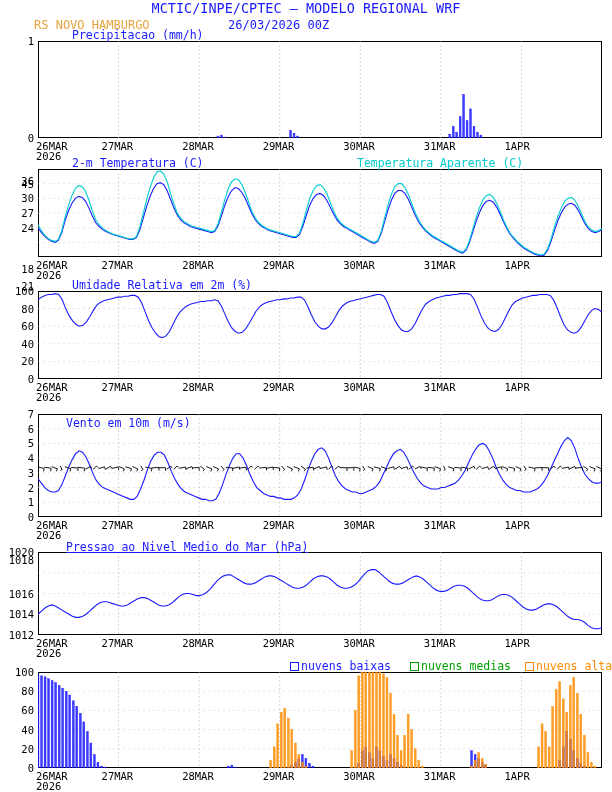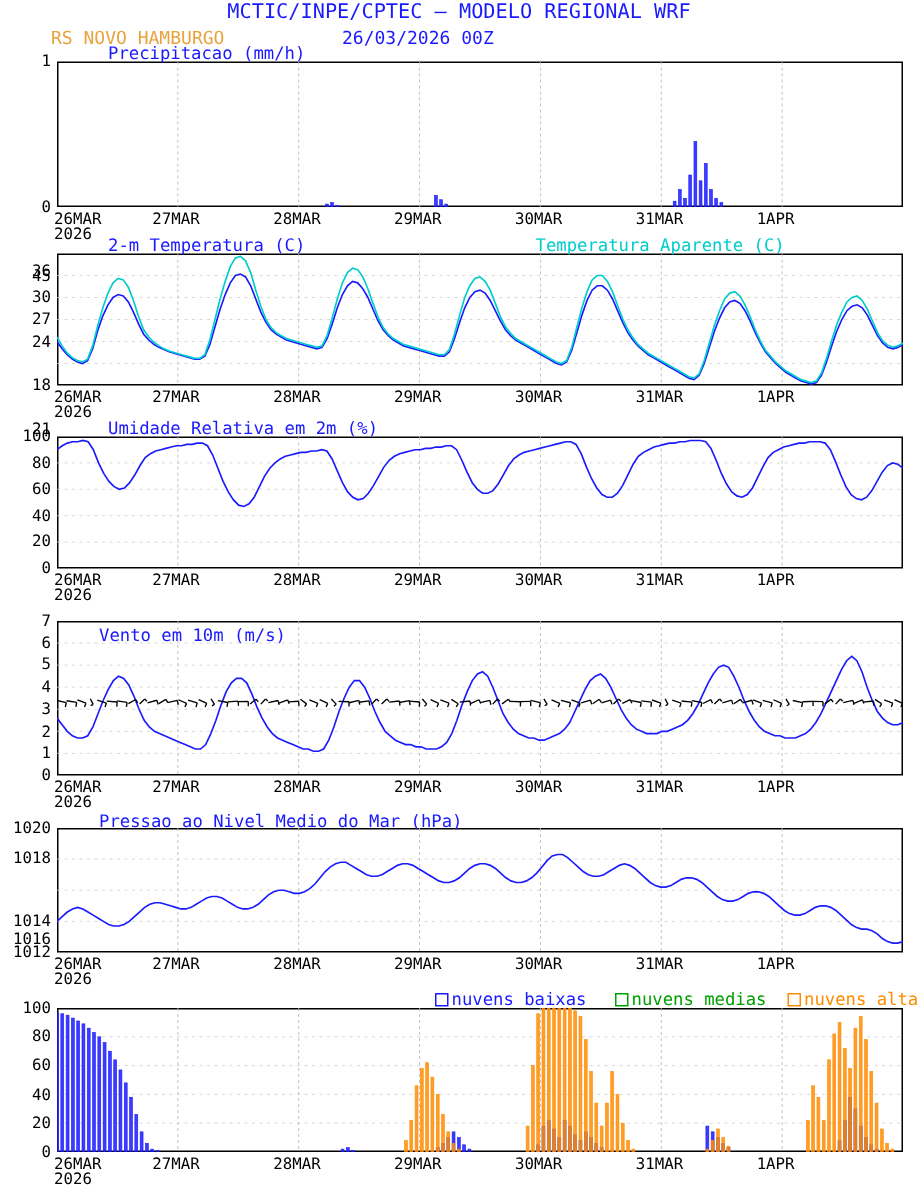--- a/index.html
+++ b/index.html
@@ -89,21 +89,21 @@
         <line x1="0" x2="564" y1="44" y2="44" stroke="#cccccc" stroke-width="0.5" stroke-dasharray="2,3"></line>
         <line x1="0" x2="564" y1="29.333333333333336" y2="29.333333333333336" stroke="#cccccc" stroke-width="0.5" stroke-dasharray="2,3"></line>
         <line x1="0" x2="564" y1="14.666666666666657" y2="14.666666666666657" stroke="#cccccc" stroke-width="0.5" stroke-dasharray="2,3"></line>
         <path d="M0.00 58.67 L3.40 63.56 L6.80 67.47 L10.19 70.40 L13.59 72.36 L16.99 73.33 L20.39 71.38 L23.78 63.56 L27.18 51.33 L30.58 41.56 L33.98 34.22 L37.37 29.33 L40.77 27.38 L44.17 28.36 L47.57 32.27 L50.96 39.11 L54.36 46.93 L57.76 53.78 L61.16 57.69 L64.55 60.62 L67.95 62.58 L71.35 64.04 L74.75 65.51 L78.14 66.49 L81.54 67.47 L84.94 68.44 L88.34 69.42 L91.73 70.40 L95.13 70.40 L98.53 68.44 L101.93 60.62 L105.33 48.89 L108.72 37.16 L112.12 27.38 L115.52 19.56 L118.92 14.67 L122.31 13.69 L125.71 15.64 L129.11 21.51 L132.51 30.31 L135.90 39.11 L139.30 45.96 L142.70 50.84 L146.10 53.78 L149.49 55.73 L152.89 57.69 L156.29 58.67 L159.69 59.64 L163.08 60.62 L166.48 61.60 L169.88 62.58 L173.28 63.56 L176.67 62.58 L180.07 56.71 L183.47 46.93 L186.87 36.18 L190.27 27.38 L193.66 21.51 L197.06 18.58 L200.46 19.56 L203.86 23.47 L207.25 29.33 L210.65 37.16 L214.05 44.98 L217.45 50.84 L220.84 54.76 L224.24 57.69 L227.64 59.64 L231.04 61.60 L234.43 62.58 L237.83 63.56 L241.23 64.53 L244.63 65.51 L248.02 66.49 L251.42 67.47 L254.82 68.44 L258.22 68.44 L261.61 65.51 L265.01 56.71 L268.41 45.96 L271.81 36.18 L275.20 29.33 L278.60 25.42 L282.00 24.44 L285.40 26.40 L288.80 31.29 L292.19 38.13 L295.59 44.98 L298.99 50.84 L302.39 54.76 L305.78 57.69 L309.18 59.64 L312.58 61.60 L315.98 63.56 L319.37 65.51 L322.77 67.47 L326.17 69.42 L329.57 71.38 L332.96 73.33 L336.36 74.31 L339.76 72.36 L343.16 64.53 L346.55 52.80 L349.95 41.07 L353.35 31.29 L356.75 24.44 L360.14 21.51 L363.54 21.51 L366.94 24.44 L370.34 30.31 L373.73 38.13 L377.13 45.96 L380.53 52.80 L383.93 57.69 L387.33 61.60 L390.72 64.53 L394.12 67.47 L397.52 69.42 L400.92 71.38 L404.31 73.33 L407.71 75.29 L411.11 77.24 L414.51 79.20 L417.90 81.16 L421.30 83.11 L424.70 84.09 L428.10 81.16 L431.49 73.33 L434.89 62.58 L438.29 51.82 L441.69 43.02 L445.08 36.18 L448.48 32.27 L451.88 31.29 L455.28 33.24 L458.67 38.13 L462.07 44.98 L465.47 52.80 L468.87 59.64 L472.27 65.51 L475.66 69.42 L479.06 73.33 L482.46 76.27 L485.86 79.20 L489.25 81.16 L492.65 83.11 L496.05 85.07 L499.45 86.04 L502.84 87.02 L506.24 86.04 L509.64 81.16 L513.04 72.36 L516.43 61.60 L519.83 51.82 L523.23 44.00 L526.63 38.13 L530.02 35.20 L533.42 34.22 L536.82 36.18 L540.22 41.07 L543.61 47.91 L547.01 54.76 L550.41 59.64 L553.81 62.58 L557.20 63.56 L560.60 62.58 L564.00 60.62 " fill="none" stroke="#1a1aff" stroke-width="1.1"></path>
         <path d="M0.00 55.73 L3.40 61.60 L6.80 66.49 L10.19 69.42 L13.59 71.38 L16.99 72.36 L20.39 70.40 L23.78 61.60 L27.18 47.91 L30.58 36.18 L33.98 26.40 L37.37 19.56 L40.77 16.62 L44.17 17.60 L47.57 22.49 L50.96 31.29 L54.36 42.04 L57.76 50.84 L61.16 55.73 L64.55 59.16 L67.95 61.60 L71.35 63.56 L74.75 65.02 L78.14 66.00 L81.54 66.98 L84.94 67.96 L88.34 68.93 L91.73 69.91 L95.13 69.91 L98.53 67.47 L101.93 57.69 L105.33 44.00 L108.72 30.31 L112.12 18.58 L115.52 8.80 L118.92 2.93 L122.31 1.96 L125.71 4.89 L129.11 12.71 L132.51 24.44 L135.90 35.20 L139.30 44.00 L142.70 49.38 L146.10 52.80 L149.49 54.76 L152.89 56.71 L156.29 57.69 L159.69 58.67 L163.08 59.64 L166.48 60.62 L169.88 61.60 L173.28 62.58 L176.67 61.60 L180.07 54.76 L183.47 43.02 L186.87 30.31 L190.27 19.56 L193.66 12.71 L197.06 9.78 L200.46 10.76 L203.86 15.64 L207.25 23.47 L210.65 33.24 L214.05 42.53 L217.45 49.38 L220.84 53.78 L224.24 56.71 L227.64 58.67 L231.04 60.62 L234.43 61.60 L237.83 62.58 L241.23 63.56 L244.63 64.53 L248.02 65.51 L251.42 66.49 L254.82 67.47 L258.22 67.47 L261.61 64.04 L265.01 53.78 L268.41 41.07 L271.81 29.33 L275.20 21.51 L278.60 16.62 L282.00 15.64 L285.40 18.58 L288.80 24.44 L292.19 33.24 L295.59 42.04 L298.99 48.89 L302.39 53.29 L305.78 56.71 L309.18 58.67 L312.58 60.62 L315.98 62.58 L319.37 64.53 L322.77 66.49 L326.17 68.44 L329.57 70.40 L332.96 72.36 L336.36 73.33 L339.76 71.38 L343.16 62.58 L346.55 49.38 L349.95 36.18 L353.35 25.42 L356.75 17.60 L360.14 14.67 L363.54 14.67 L366.94 18.58 L370.34 25.42 L373.73 34.71 L377.13 43.51 L380.53 50.84 L383.93 56.22 L387.33 60.62 L390.72 63.56 L394.12 66.49 L397.52 68.44 L400.92 70.40 L404.31 72.36 L407.71 74.31 L411.11 76.27 L414.51 78.22 L417.90 80.18 L421.30 82.13 L424.70 83.11 L428.10 80.18 L431.49 71.38 L434.89 59.64 L438.29 47.91 L441.69 38.13 L445.08 30.31 L448.48 26.40 L451.88 25.42 L455.28 28.36 L458.67 34.22 L462.07 42.04 L465.47 50.84 L468.87 58.18 L472.27 64.53 L475.66 68.44 L479.06 72.36 L482.46 75.29 L485.86 78.22 L489.25 80.18 L492.65 82.13 L496.05 84.09 L499.45 85.07 L502.84 86.04 L506.24 85.07 L509.64 79.69 L513.04 69.91 L516.43 58.18 L519.83 47.42 L523.23 39.11 L526.63 32.27 L530.02 29.33 L533.42 28.36 L536.82 31.29 L540.22 37.16 L543.61 44.98 L547.01 52.80 L550.41 58.18 L553.81 61.11 L557.20 62.58 L560.60 61.60 L564.00 59.64 " fill="none" stroke="#00cccc" stroke-width="1.1"></path>
       </svg>
   </div>
   <div class="ptitle" style="left:72px;top:156px;">2-m Temperatura (C)</div>
   <div class="ptitle" style="left:357px;top:156px;color:#00cccc;">Temperatura Aparente (C)</div>
   <div class="ylabels" style="position:absolute;left:0px;top:169px;height:88px;width:36px;" id="y1">
-      <span style="top: 88px;">18</span>
+      <span style="top: 100px;">18</span>
       <span style="top: 73.3333px; margin-top: 44px;">21</span>
       <span style="top: 58.6667px;">24</span>
       <span style="top: 44px;">27</span>
       <span style="top: 29.3333px;">30</span>
       <span style="top: 14.6667px;">45</span>
       <span style="top: 12px;">36</span>
     </div>
   <div class="xlabels" style="top:258px;" id="x1">
       <span style="left: -2px; top: 1px;">26MAR</span>
       <span style="left: 63.5714px; top: 1px;">27MAR</span>
@@ -367,26 +367,26 @@
         <line x1="241.7142857142857" x2="241.7142857142857" y1="0" y2="83" stroke="#bbbbbb" stroke-width="0.6" stroke-dasharray="2,2"></line>
         <line x1="322.2857142857143" x2="322.2857142857143" y1="0" y2="83" stroke="#bbbbbb" stroke-width="0.6" stroke-dasharray="2,2"></line>
         <line x1="402.8571428571429" x2="402.8571428571429" y1="0" y2="83" stroke="#bbbbbb" stroke-width="0.6" stroke-dasharray="2,2"></line>
         <line x1="483.4285714285714" x2="483.4285714285714" y1="0" y2="83" stroke="#bbbbbb" stroke-width="0.6" stroke-dasharray="2,2"></line>
         <line x1="0" x2="564" y1="62.25" y2="62.25" stroke="#cccccc" stroke-width="0.5" stroke-dasharray="2,3"></line>
         <line x1="0" x2="564" y1="41.5" y2="41.5" stroke="#cccccc" stroke-width="0.5" stroke-dasharray="2,3"></line>
         <line x1="0" x2="564" y1="20.75" y2="20.75" stroke="#cccccc" stroke-width="0.5" stroke-dasharray="2,3"></line>
         <path d="M0.00 62.25 L3.44 59.14 L6.88 56.02 L10.32 53.95 L13.76 52.91 L17.20 53.95 L20.63 56.02 L24.07 58.10 L27.51 60.17 L30.95 62.25 L34.39 64.33 L37.83 65.36 L41.27 65.36 L44.71 64.33 L48.15 62.25 L51.59 59.14 L55.02 56.02 L58.46 52.91 L61.90 50.84 L65.34 49.80 L68.78 49.80 L72.22 50.84 L75.66 51.88 L79.10 52.91 L82.54 53.95 L85.98 53.95 L89.41 52.91 L92.85 50.84 L96.29 48.76 L99.73 46.69 L103.17 45.65 L106.61 45.65 L110.05 46.69 L113.49 48.76 L116.93 50.84 L120.37 52.91 L123.80 53.95 L127.24 53.95 L130.68 52.91 L134.12 50.84 L137.56 47.73 L141.00 44.61 L144.44 42.54 L147.88 41.50 L151.32 41.50 L154.76 42.54 L158.20 43.58 L161.63 43.58 L165.07 42.54 L168.51 40.46 L171.95 37.35 L175.39 33.20 L178.83 29.05 L182.27 25.94 L185.71 23.86 L189.15 22.83 L192.59 22.83 L196.02 24.90 L199.46 26.98 L202.90 29.05 L206.34 31.13 L209.78 32.16 L213.22 32.16 L216.66 31.13 L220.10 29.05 L223.54 26.98 L226.98 24.90 L230.41 23.86 L233.85 23.86 L237.29 24.90 L240.73 26.98 L244.17 29.05 L247.61 31.13 L251.05 33.20 L254.49 35.27 L257.93 36.31 L261.37 36.31 L264.80 35.27 L268.24 33.20 L271.68 30.09 L275.12 26.98 L278.56 24.90 L282.00 23.86 L285.44 23.86 L288.88 24.90 L292.32 26.98 L295.76 30.09 L299.20 33.20 L302.63 35.27 L306.07 36.31 L309.51 36.31 L312.95 35.27 L316.39 33.20 L319.83 30.09 L323.27 25.94 L326.71 21.79 L330.15 18.67 L333.59 17.64 L337.02 17.64 L340.46 19.71 L343.90 22.83 L347.34 25.94 L350.78 29.05 L354.22 31.13 L357.66 32.16 L361.10 32.16 L364.54 31.13 L367.98 29.05 L371.41 26.98 L374.85 24.90 L378.29 23.86 L381.73 24.90 L385.17 26.98 L388.61 30.09 L392.05 33.20 L395.49 36.31 L398.93 38.39 L402.37 39.42 L405.80 39.42 L409.24 38.39 L412.68 36.31 L416.12 34.24 L419.56 33.20 L423.00 33.20 L426.44 34.24 L429.88 36.31 L433.32 39.42 L436.76 42.54 L440.20 45.65 L443.63 47.73 L447.07 48.76 L450.51 48.76 L453.95 47.73 L457.39 45.65 L460.83 43.58 L464.27 42.54 L467.71 42.54 L471.15 43.58 L474.59 45.65 L478.02 48.76 L481.46 51.88 L484.90 54.99 L488.34 57.06 L491.78 58.10 L495.22 58.10 L498.66 57.06 L502.10 54.99 L505.54 52.91 L508.98 51.88 L512.41 51.88 L515.85 52.91 L519.29 54.99 L522.73 58.10 L526.17 61.21 L529.61 64.33 L533.05 66.40 L536.49 67.44 L539.93 67.44 L543.37 68.48 L546.80 70.55 L550.24 73.66 L553.68 75.74 L557.12 76.77 L560.56 76.77 L564.00 75.74 " fill="none" stroke="#1a1aff" stroke-width="1.1"></path>
       </svg>
   </div>
-  <div class="ptitle" style="left:66px;top:540px;">Pressao ao Nivel Medio do Mar (hPa)</div>
+  <div class="ptitle" style="left:66px;top:540px;text-decoration:underline;">Pressao ao Nivel Medio do Mar (hPa)</div>
   <div class="ylabels" style="position:absolute;left:0px;top:552px;height:83px;width:36px;" id="y4">
       <span style="top: 83px;">1012</span>
       <span style="top: 62.25px;">1014</span>
-      <span style="top: 41.5px; margin-top: 32px;">1016</span>
-      <span style="top: 20px;">1018</span>
+      <span style="top: 41.5px;">1016</span>
+      <span style="top: 8px;">1018</span>
       <span style="top: 0px;">1020</span>
     </div>
   <div class="xlabels" style="top:636px;" id="x4">
       <span style="left: -2px; top: 1px;">26MAR</span>
       <span style="left: 63.5714px; top: 1px;">27MAR</span>
       <span style="left: 144.143px; top: 1px;">28MAR</span>
       <span style="left: 224.714px; top: 1px;">29MAR</span>
       <span style="left: 305.286px; top: 1px;">30MAR</span>
       <span style="left: 385.857px; top: 1px;">31MAR</span>
       <span style="left: 466.429px; top: 1px;">1APR</span>

